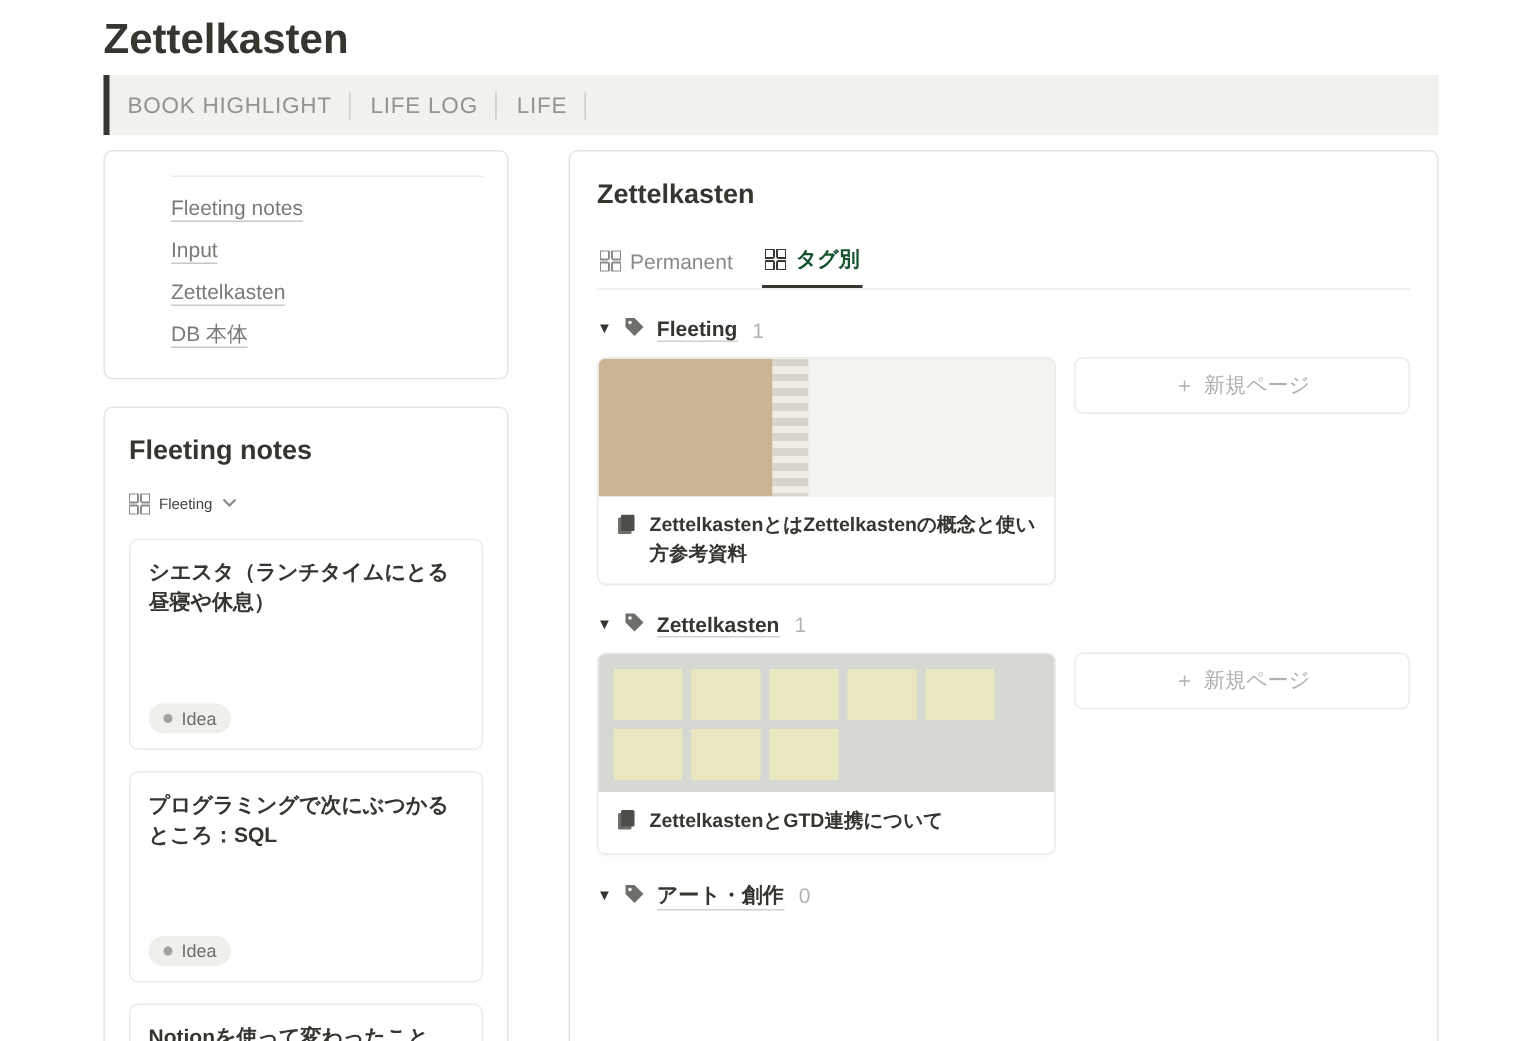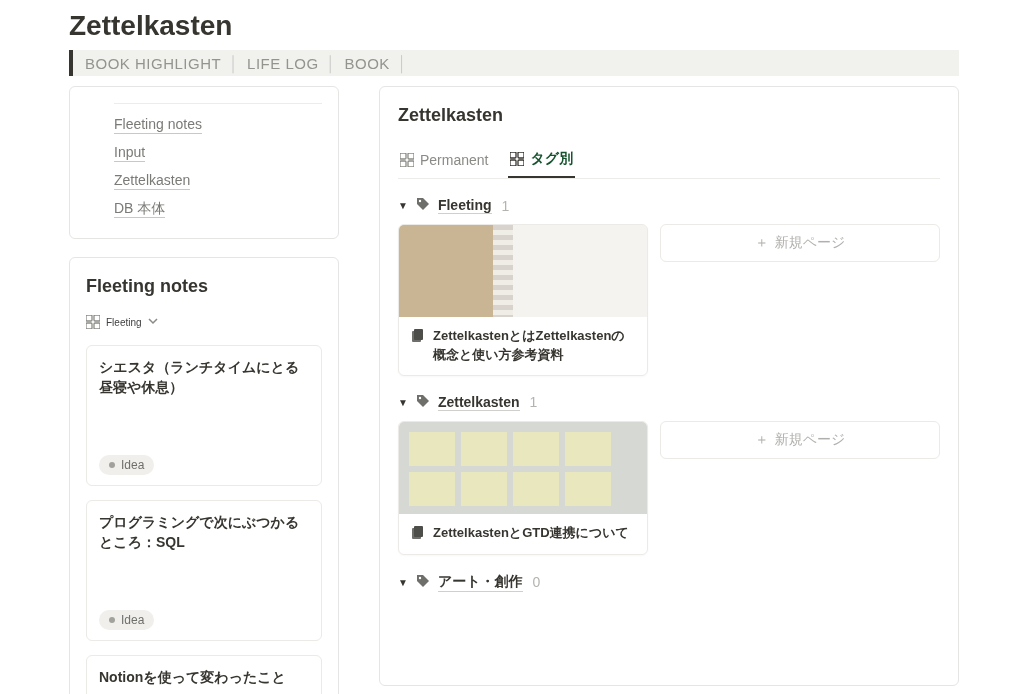--- a/index.html
+++ b/index.html
@@ -12,21 +12,21 @@
   overflow: hidden;
 }
 .page-title {
   font-size: 28px;
   font-weight: 800;
   padding: 10px 0 8px 69px;
 }
 .tabbar {
   margin: 0 0 10px 69px;
   width: 890px;
-  height: 26px;
+  height: 40px;
   background: #f1f1ee;
   border-left: 4px solid #37352f;
   display: flex;
   align-items: center;
   padding-left: 12px;
   color: #94948f;
   font-size: 15px;
   letter-spacing: 0.5px;
 }
 .tabbar .sep { margin: 0 8px; color: #ccc; }
@@ -100,21 +100,21 @@
 .group-header {
   display: flex; align-items: center; gap: 8px;
   font-size: 14px; font-weight: 600;
   margin-bottom: 10px;
 }
 .group-header .tri { font-size: 10px; }
 .group-header .count { color: #b3b3af; font-weight: 400; margin-left: 2px; }
 .group-header .gname { border-bottom: 1px solid #d0cfcb; padding-bottom: 0px; }
 .group-row { display: flex; gap: 12px; }
 .gallery-card {
-  width: 250px;
+  width: 306px;
   border: 1px solid #eceae6;
   border-radius: 6px;
   overflow: hidden;
   box-shadow: 0 1px 2px rgba(0,0,0,0.03);
 }
 .thumb { height: 92px; background: #eae9e5; position: relative; overflow: hidden; }
 .thumb.notebook { display: flex; }
 .thumb.notebook .left { width: 38%; background: #c9b593; }
 .thumb.notebook .spiral { width: 8%; background: repeating-linear-gradient(to bottom, #d8d4cd 0 5px, #f0ede6 5px 10px); }
 .thumb.notebook .right { flex: 1; background: #f5f3ef; }
@@ -137,21 +137,21 @@
 </head>
 <body>
 
 <h1 class="page-title">Zettelkasten</h1>
 
 <div class="tabbar">
   <span>BOOK HIGHLIGHT</span>
   <span class="sep">│</span>
   <span>LIFE LOG</span>
   <span class="sep">│</span>
-  <span>BOOK</span>
+  <span>LIFE</span>
   <span class="sep">│</span>
 </div>
 
 <div class="main-wrap">
 
   <div class="left-col">
 
     <div class="card toc">
       <ul class="toc-list">
         <li><span>Fleeting notes</span></li>

